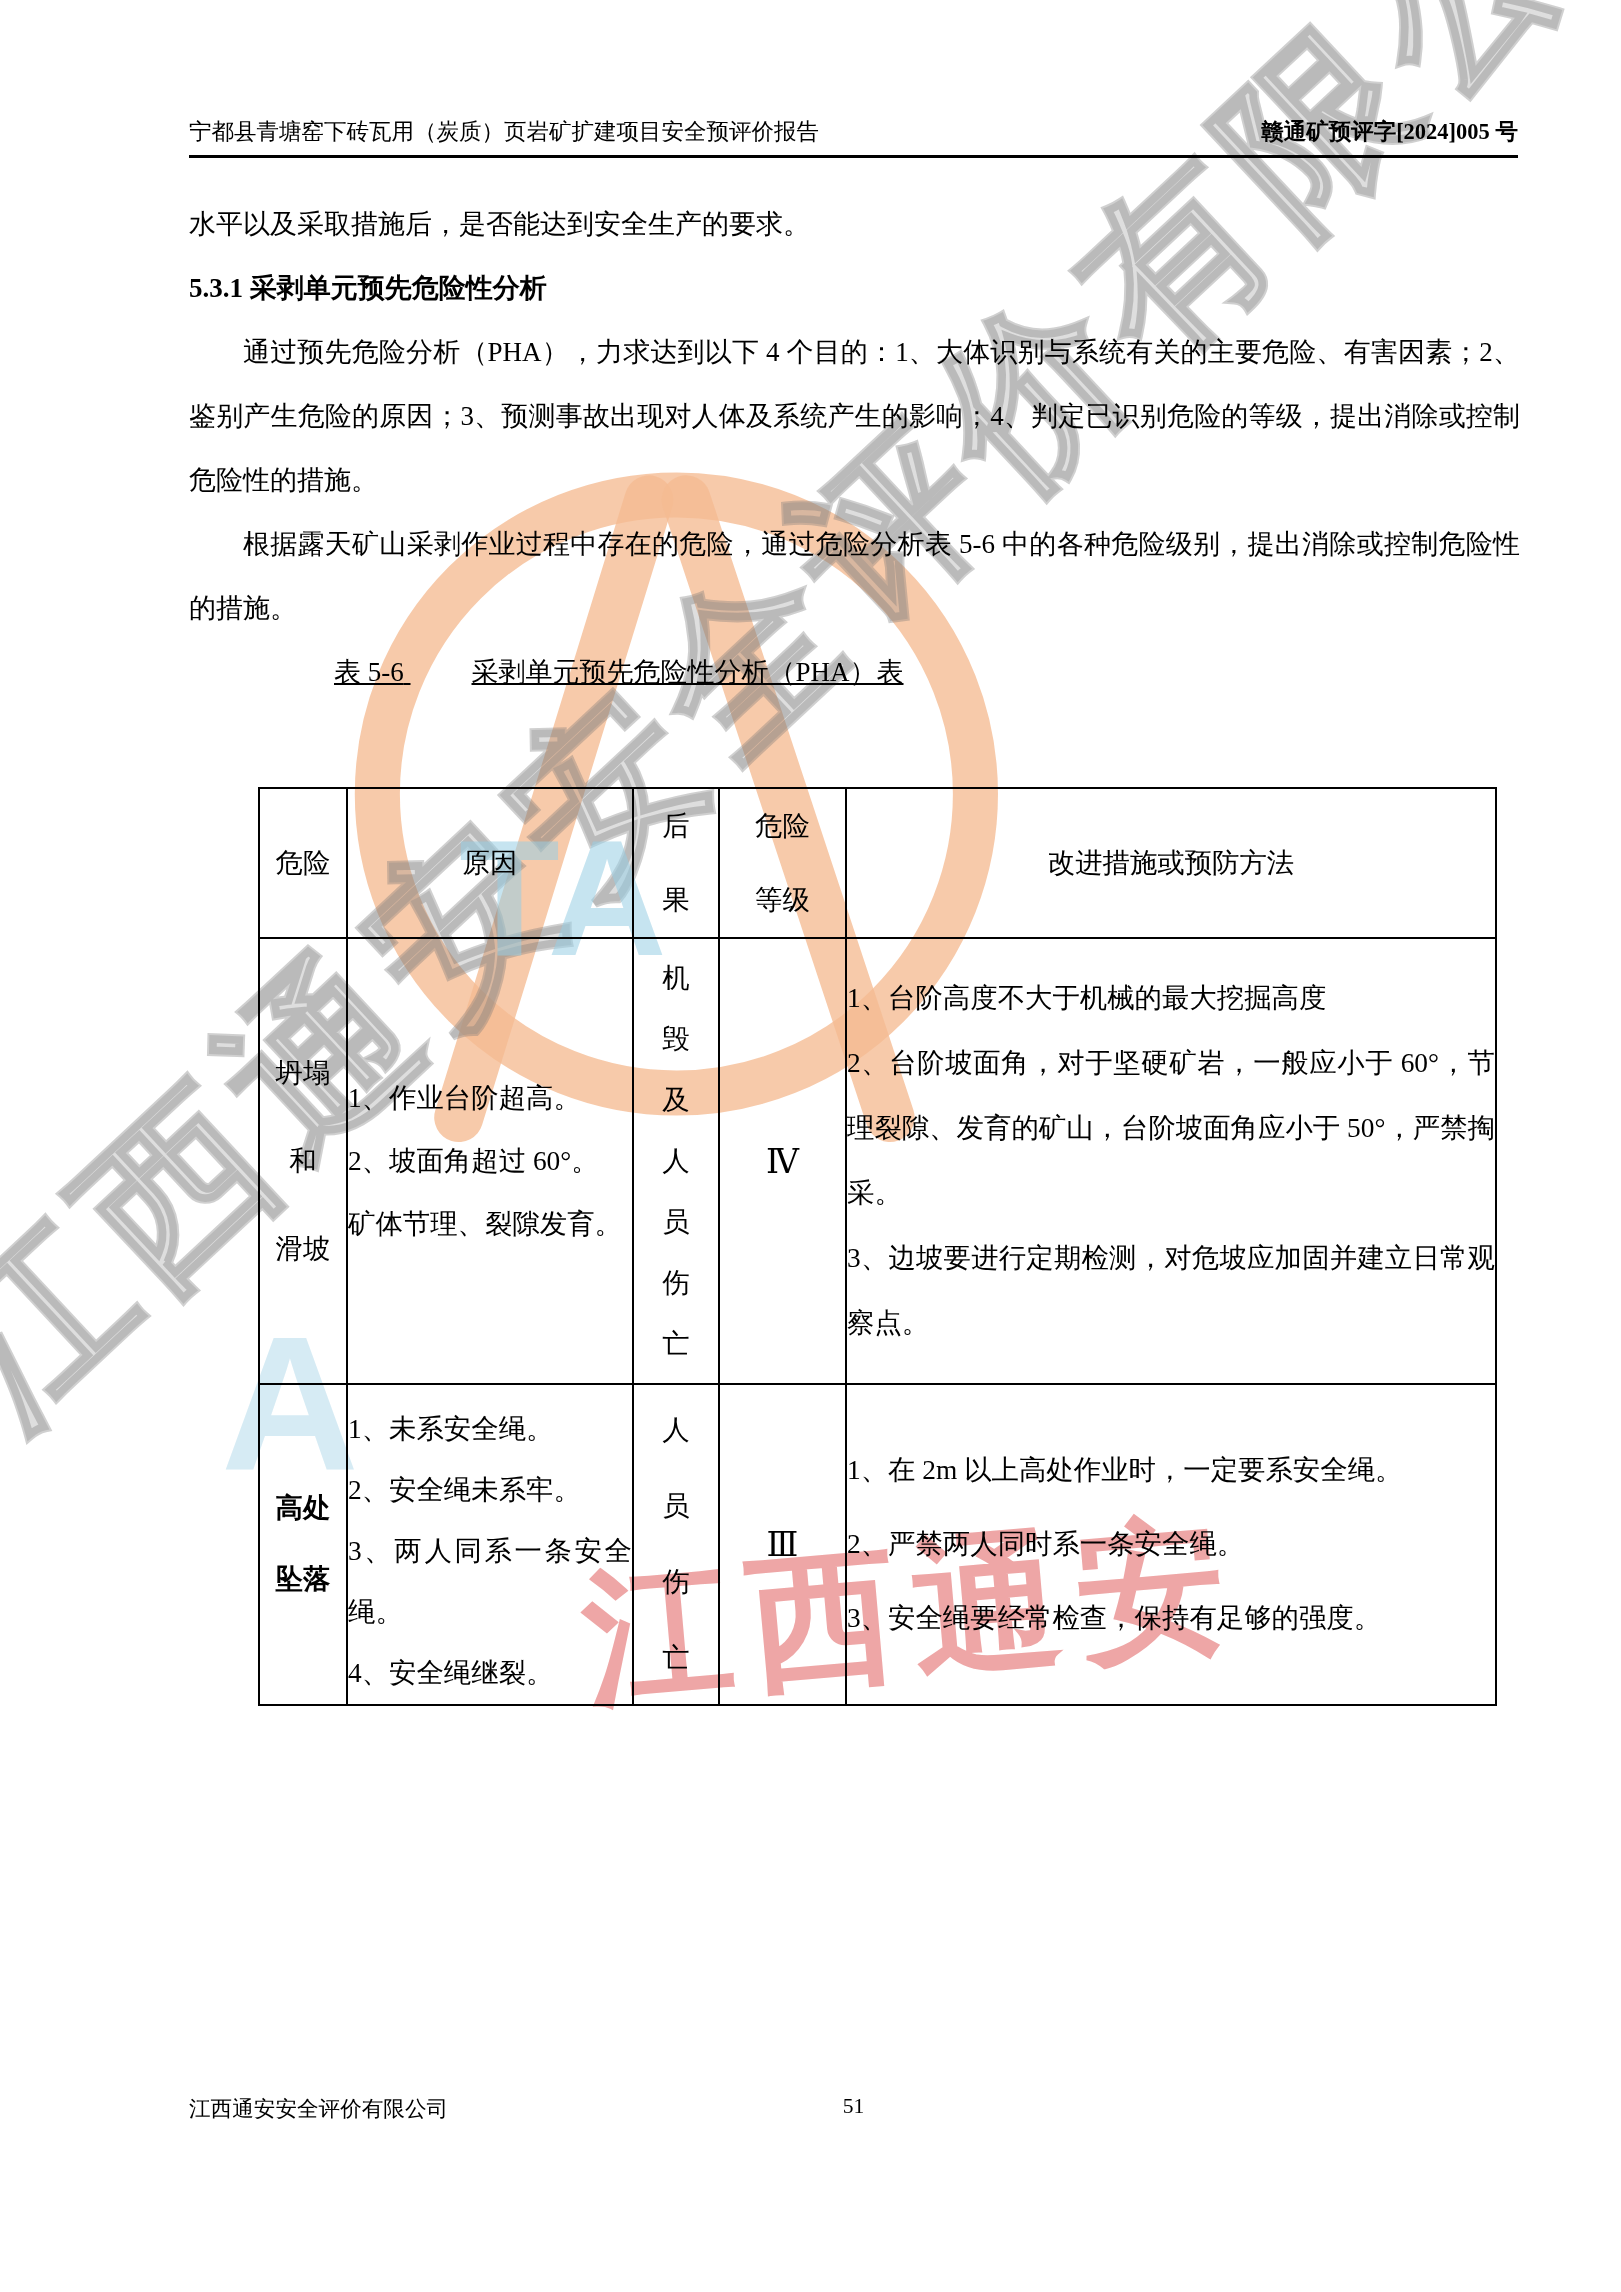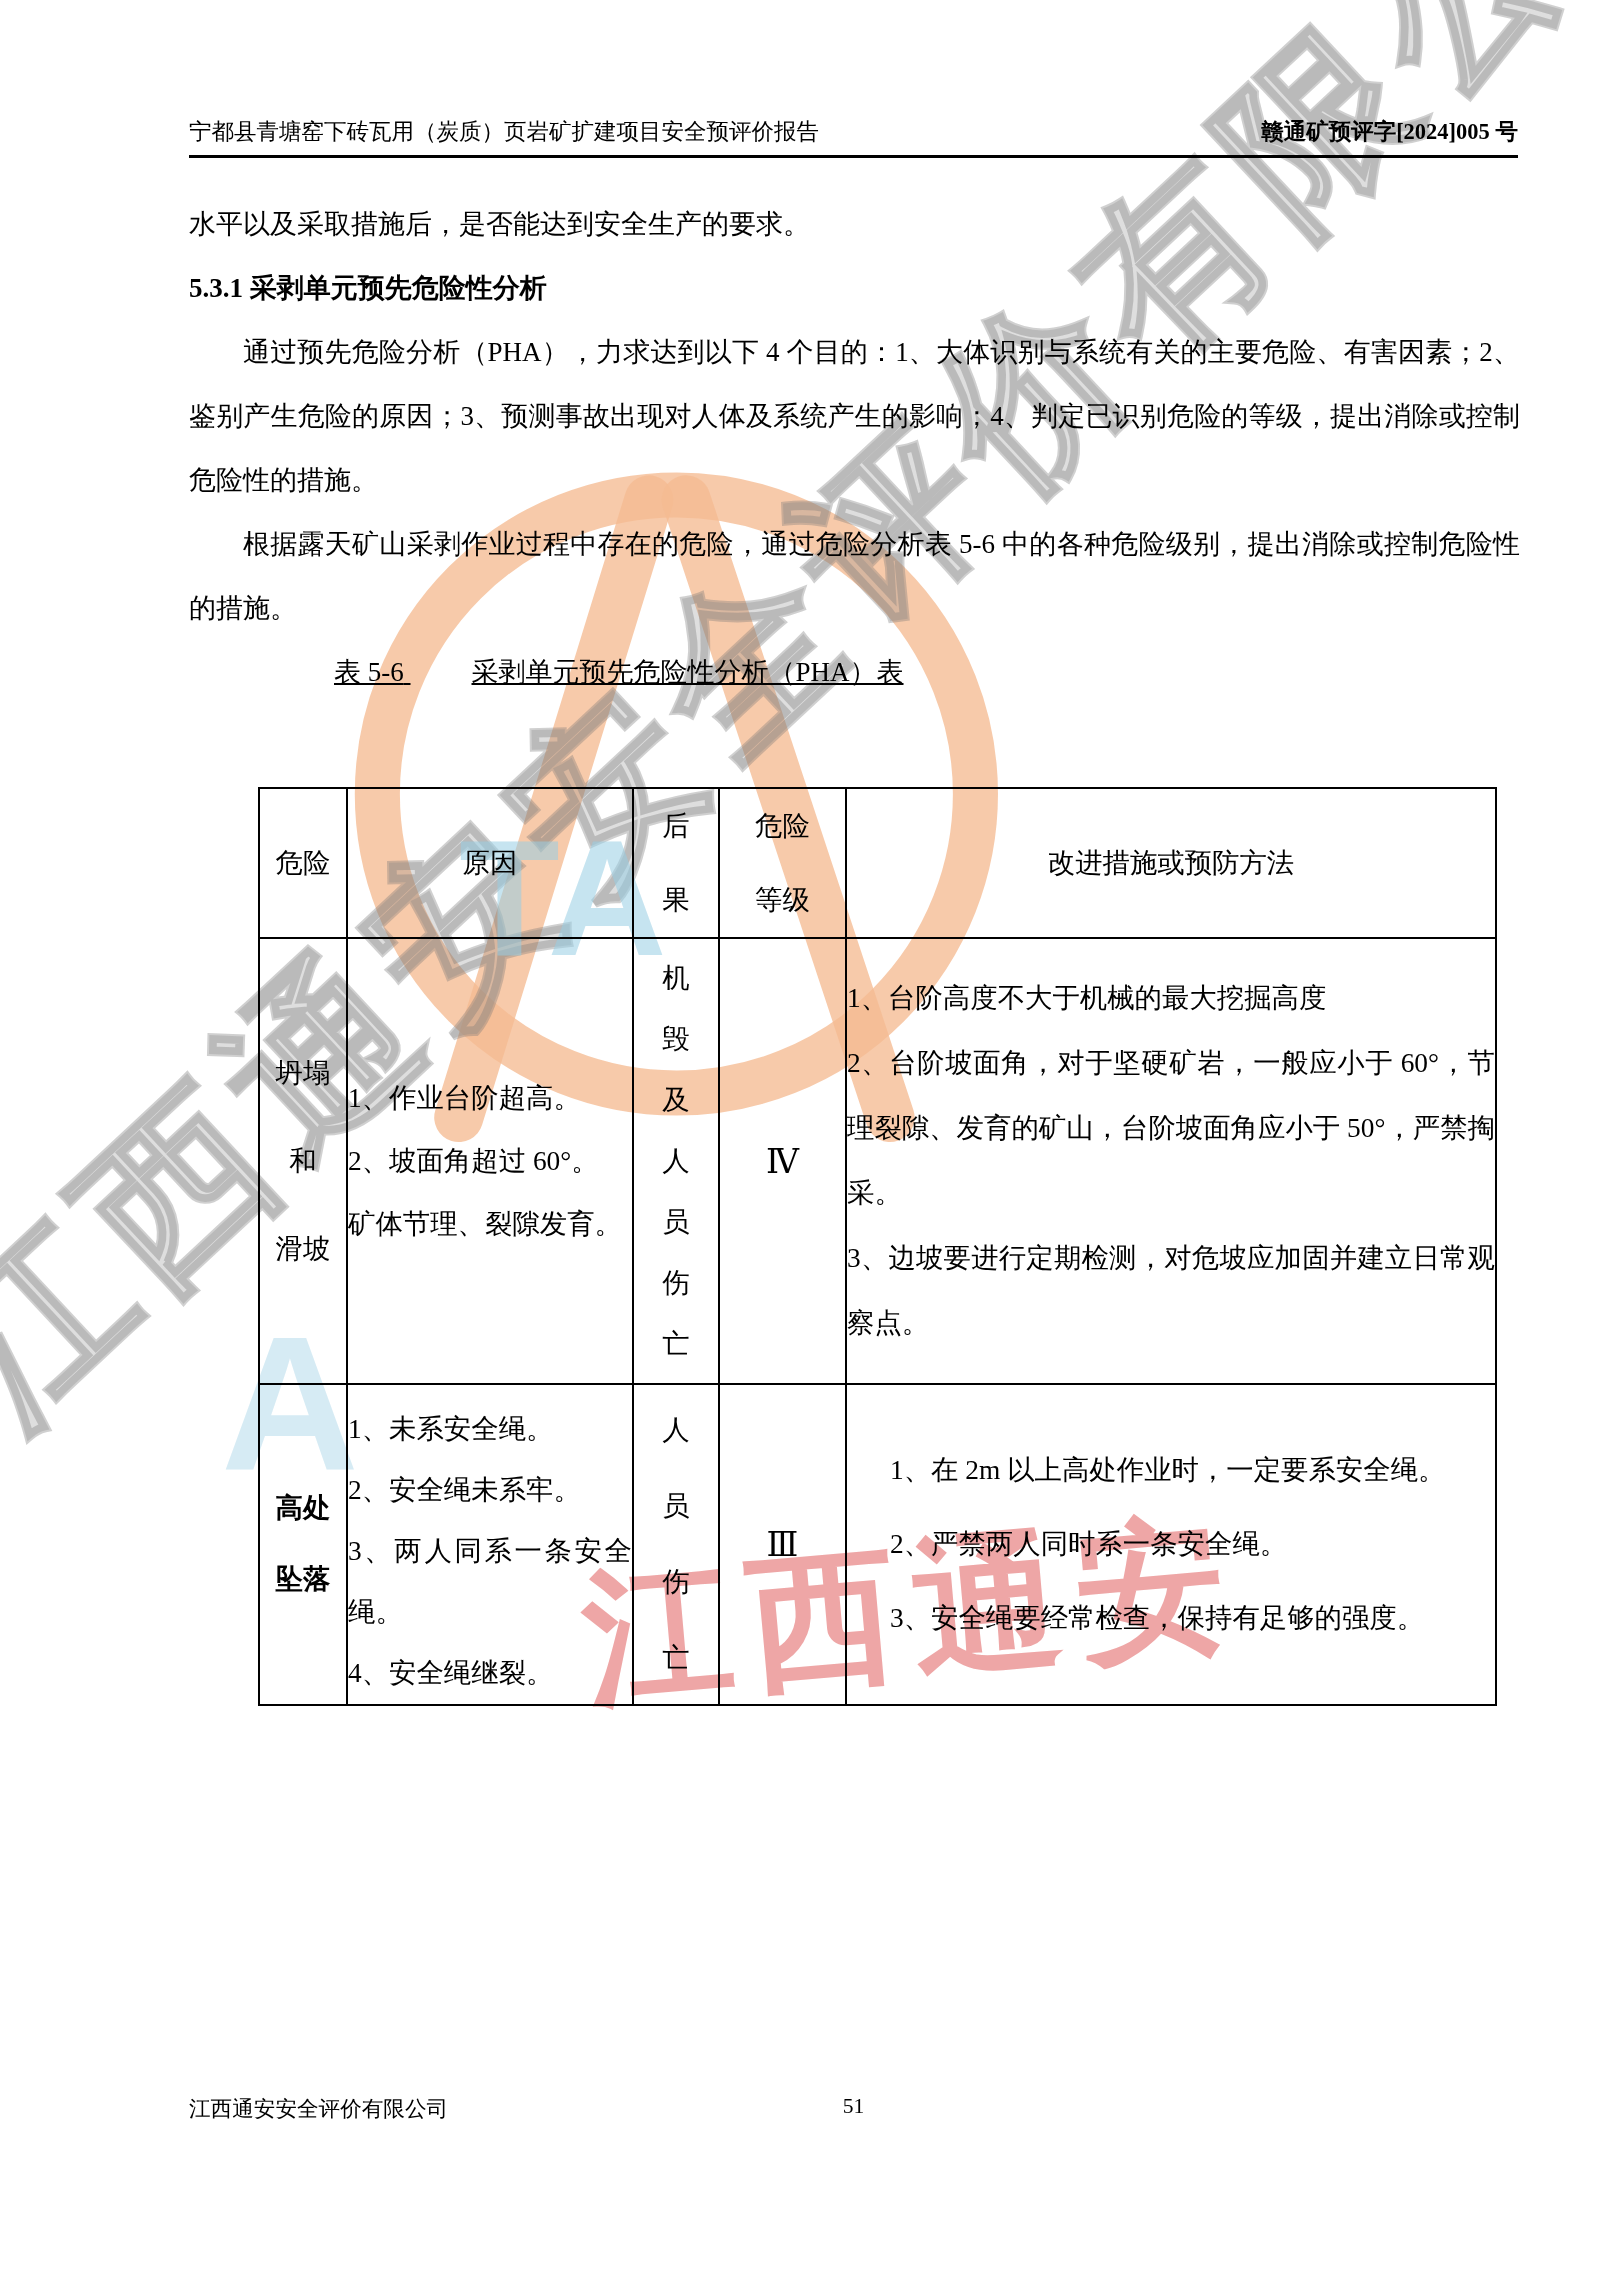--- a/index.html
+++ b/index.html
@@ -45,21 +45,21 @@
   .cause-cell{vertical-align:top;padding:15.7px 7.8px 7.8px 13.7px;}
   .cause-cell .line{line-height:63px;text-align:justify;}
   .row2 .cause-cell{padding-top:13.7px;}
   .row2 .cause-cell .line{line-height:61px;}
   .conseq-cell{text-align:center;}
   .conseq1{line-height:61px;}
   .conseq2{line-height:76px;}
   .level-cell{text-align:center;font-size:33px;}
   .meas-cell{vertical-align:top;padding:29px 13.7px 7.8px 19.6px;}
   .meas-cell .line{line-height:65px;text-align:justify;}
-  .row2 .meas-cell{vertical-align:middle;padding-top:0;padding-left:43px;}
+  .row2 .meas-cell{vertical-align:middle;padding-top:0;}
   .row2 .meas-cell .line{line-height:74px;}
   
   .footer{position:absolute;left:145px;top:2094px;width:1329px;font-size:21.6px;}
   .footer .pageno{position:absolute;left:50%;transform:translateX(-50%);top:0;}
 </style>
 </head>
 <body>
 
 <div class="page">
 

